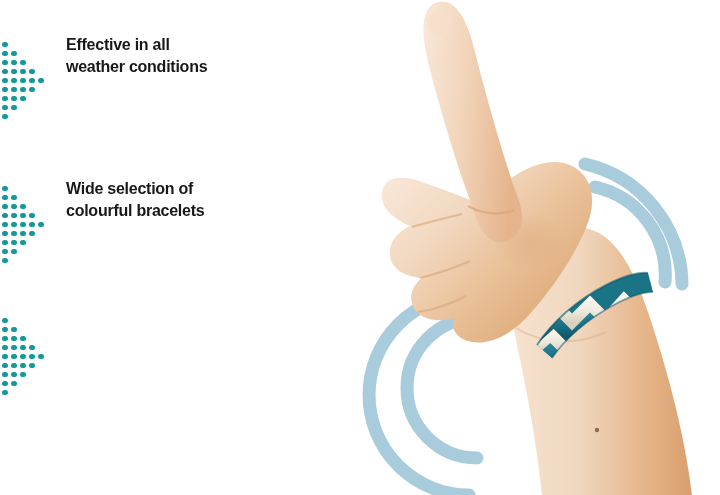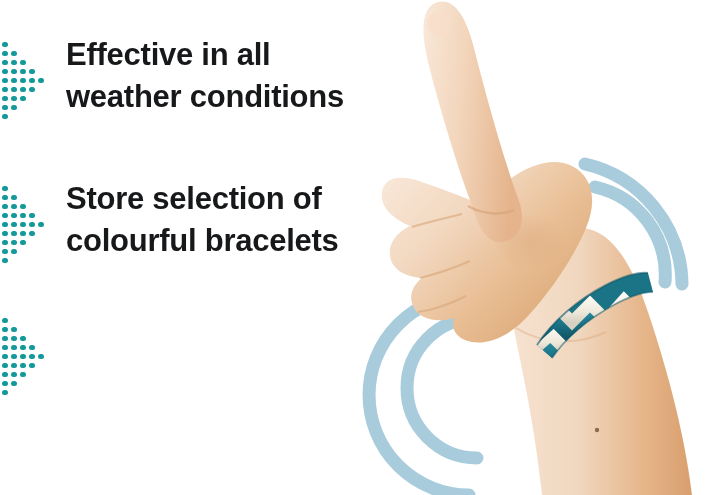--- a/index.html
+++ b/index.html
@@ -55,21 +55,21 @@
   .dot {
     width: 5.6px;
     height: 5.6px;
     border-radius: 50%;
     background: #14999b;
     margin-right: 3.4px;
   }
 
   .feature-text {
     margin-left: 20px;
-    font-size: 31px;
+    font-size: 16px;
     line-height: 1.37;
     font-weight: bold;
     color: #17181a;
     letter-spacing: -0.25px;
     white-space: pre-line;
     max-width: 300px;
   }
 
   
   .photo {
@@ -189,21 +189,21 @@
             <span class="dot" style="background: rgb(20, 153, 155);"></span>
           </div>
           <div class="dot-row">
             <span class="dot" style="background: rgb(20, 153, 155);"></span>
             <span class="dot" style="background: rgb(20, 153, 155);"></span>
           </div>
           <div class="dot-row">
             <span class="dot" style="background: rgb(20, 153, 155);"></span>
           </div>
         </div>
-      <div class="feature-text">Store selection of
+      <div class="feature-text">Wide selection of
 colourful bracelets</div>
     </div>
 
     <div class="feature-row r2">
       <div class="dot-icon">
           <div class="dot-row">
             <span class="dot" style="background: rgb(20, 153, 155);"></span>
           </div>
           <div class="dot-row">
             <span class="dot" style="background: rgb(20, 153, 155);"></span>

